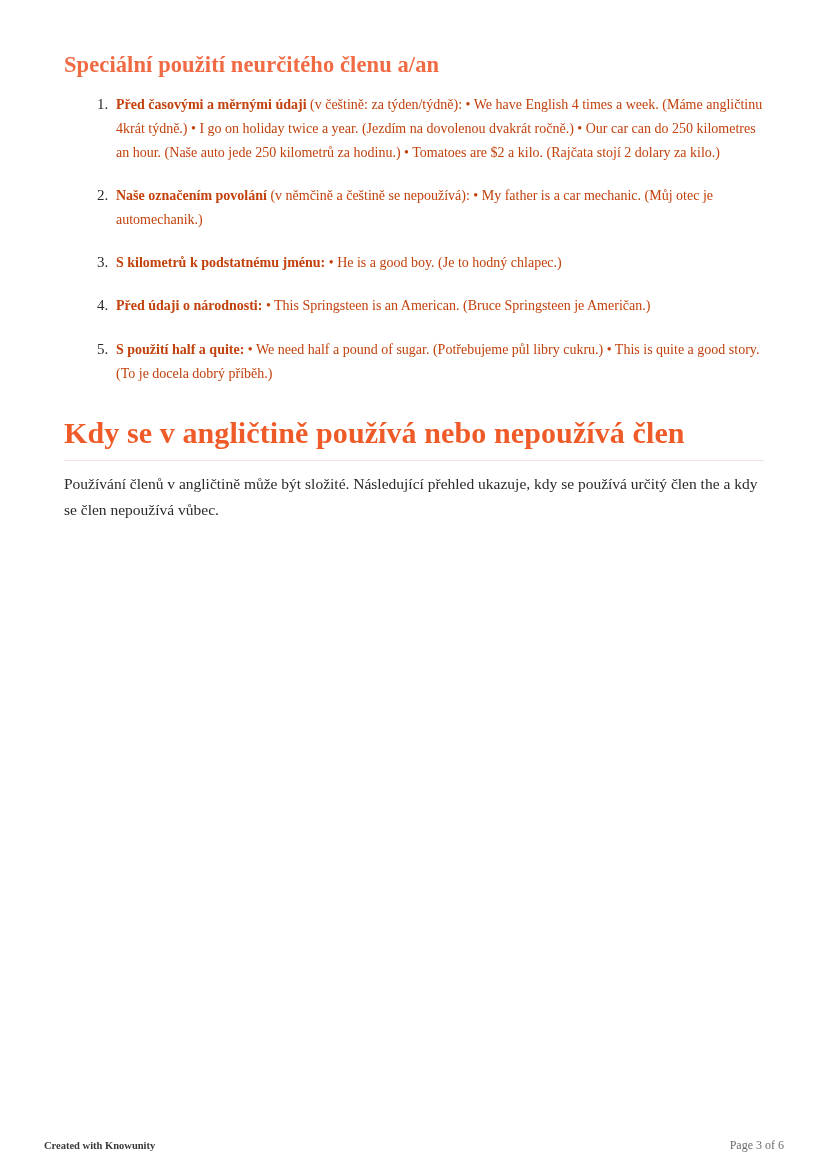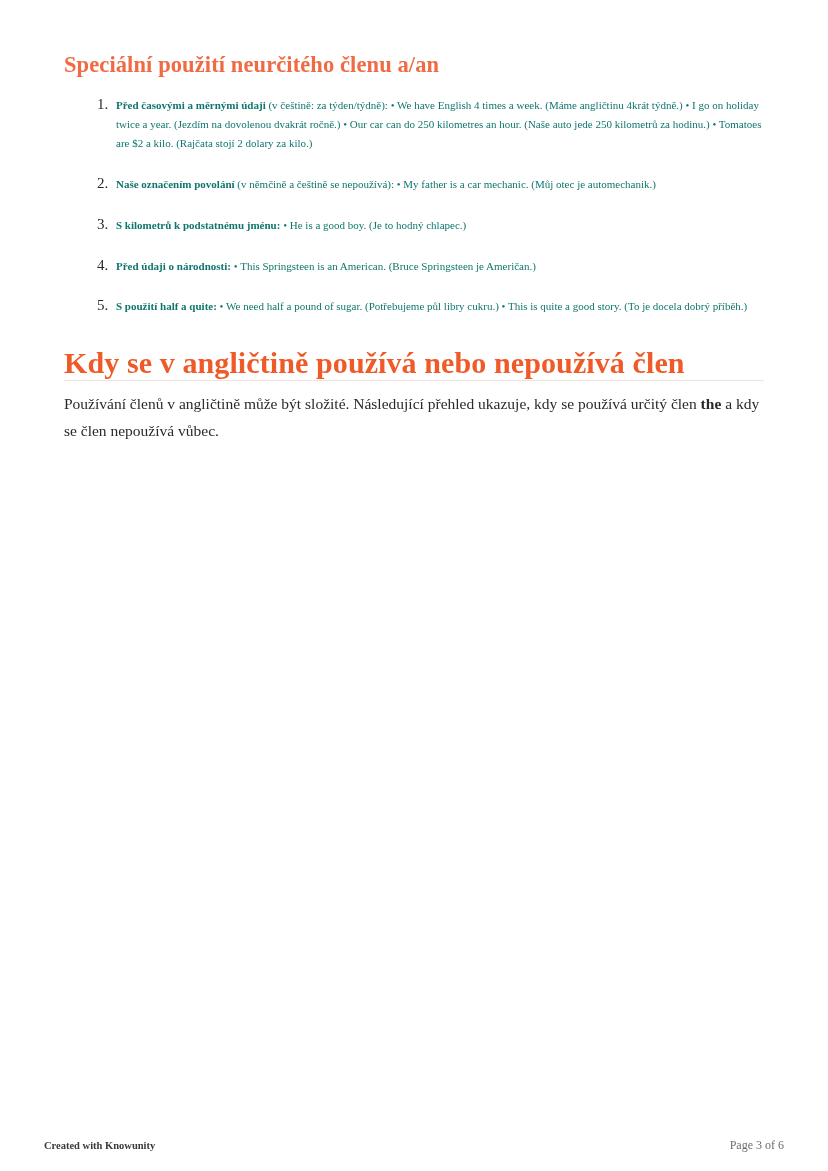--- a/index.html
+++ b/index.html
@@ -32,48 +32,49 @@
     letter-spacing: 0.1px;
   }
   h1.big-title {
     font-family: "Liberation Serif", serif;
     font-size: 30px;
     font-weight: bold;
     color: #ef5b28;
     margin: 0 0 10px 0;
     letter-spacing: 0.1px;
     border-bottom: 1px solid #efe3df;
+    padding-bottom: 10px;
   }
   ol.num-list {
     margin: 14px 0 0 0;
     padding-left: 48px;
     list-style-position: outside;
   }
   ol.num-list > li {
     margin-bottom: 18px;
-    font-size: 11px;
+    font-size: 14px;
     line-height: 1.72;
-    color: #0f766e;
+    color: #c2410c;
     padding-left: 4px;
   }
   ol.num-list > li::marker {
     color: #2a2a2a;
     font-size: 15px;
   }
   .lead {
     font-weight: bold;
   }
   p.body-text {
     font-size: 15.5px;
     line-height: 1.72;
     color: #2a2a2a;
     margin: 8px 0 0 0;
     max-width: 700px;
   }
-  .bold-inline { font-weight: bold; margin-top: 16px; }
+  .bold-inline { font-weight: normal; margin-top: 16px; }
   .footer {
     position: absolute;
     left: 0;
     bottom: 18px;
     width: 828px;
     box-sizing: border-box;
     padding: 0 44px;
     display: flex;
     justify-content: space-between;
     align-items: baseline;

